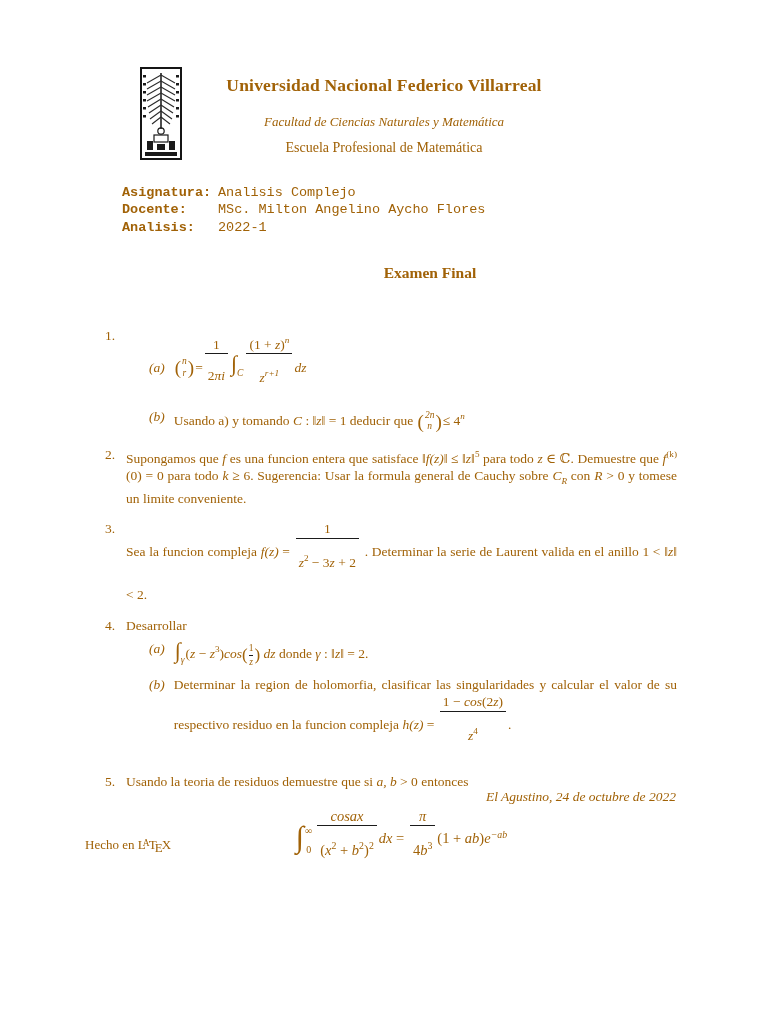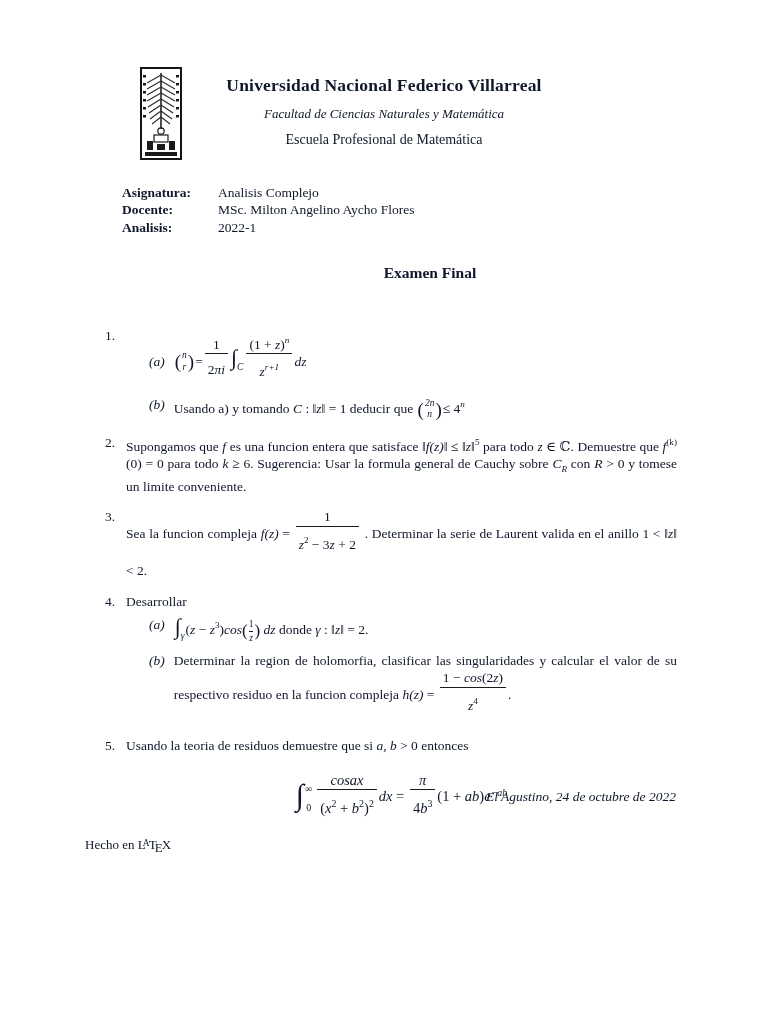--- a/index.html
+++ b/index.html
@@ -1,53 +1,53 @@
 <!DOCTYPE html>
 <html><head>
 <meta charset="utf-8">
 <style>
   html,body { margin:0; padding:0; background:#ffffff; }
   .page {
     position:relative; width:768px; height:936px; background:#ffffff;
-    color:#0f172a; font-family:"Liberation Serif","DejaVu Serif","DejaVu Sans",serif;
+    color:#a16207; font-family:"Liberation Serif","DejaVu Serif","DejaVu Sans",serif;
     font-size:13.5px; overflow:hidden;
   }
   i { font-style:italic; }
   sup { font-size:0.68em; }
   sub { font-size:0.68em; }
 
   
   .logo { position:absolute; left:140px; top:67px; width:42px; height:93px; }
   .hdr { position:absolute; top:75px; left:0; width:100%; text-align:center; }
   .hdr .univ { font-size:17.5px; font-weight:bold; letter-spacing:0.2px; }
-  .hdr .fac  { font-size:13px; font-style:italic; margin-top:10px;text-align:center; }
+  .hdr .fac  { font-size:13px; font-style:italic; margin-top:18px;text-align:center; }
   .hdr .sch  { font-size:14px; margin-top:10px; }
 
   
   .course { position:absolute; left:122px; top:184px; line-height:17.4px; }
-  .course .row { display:flex; }
+  .course .row { display:flex;font-family:Liberation Mono, monospace; }
   .course .lbl { font-weight:bold; width:96px; }
 
   .examtitle { position:absolute; top:264px; left:0; width:100%; text-align:center;
                font-weight:bold; font-size:15.5px;padding-left:46px; }
 
   
   .problems { position:absolute; top:327px; left:105px; width:572px; line-height:17.5px; }
   .prob { display:flex; margin-bottom:13px; }
   .pnum { width:21px; flex:none; }
   .pbody { flex:1; text-align:justify; }
   .subline { margin-left:23px; margin-top:7px; display:flex; align-items:center; text-align:left; }
   .subpara { margin-left:23px; margin-top:6px; display:flex; }
   .sublbl { font-style:italic; flex:none; margin-right:9px; }
   .subbody { flex:1; text-align:justify; }
 
   
   .frac { display:inline-block; vertical-align:middle; text-align:center; margin:1px 2px; line-height:1.25; }
   .frac .fr-n { display:block; padding:0 3px; }
-  .frac .fr-d { display:block; border-top:1px solid #1b1b1b; padding:8px 3px; }
+  .frac .fr-d { display:block; border-top:1px solid #1b1b1b; padding:14px 3px; }
   .binom { display:inline-flex; align-items:center; vertical-align:middle; margin:0 1px; }
   .binom .bp { font-size:19px; line-height:1; }
   .binom .bs { display:inline-flex; flex-direction:column; align-items:center;
                font-size:9.5px; line-height:1.2; font-style:italic; padding:0 1px; }
   .intg { display:inline-block; vertical-align:middle; margin:0 1px; }
   .int-sym { font-size:22px; line-height:1; }
   .isub { font-size:9.5px; vertical-align:-5px; }
   .mparen { font-size:17px; vertical-align:-2px; }
   .sfrac { display:inline-block; vertical-align:middle; text-align:center;
            font-size:9.5px; line-height:1.3; margin:0 1px; }

